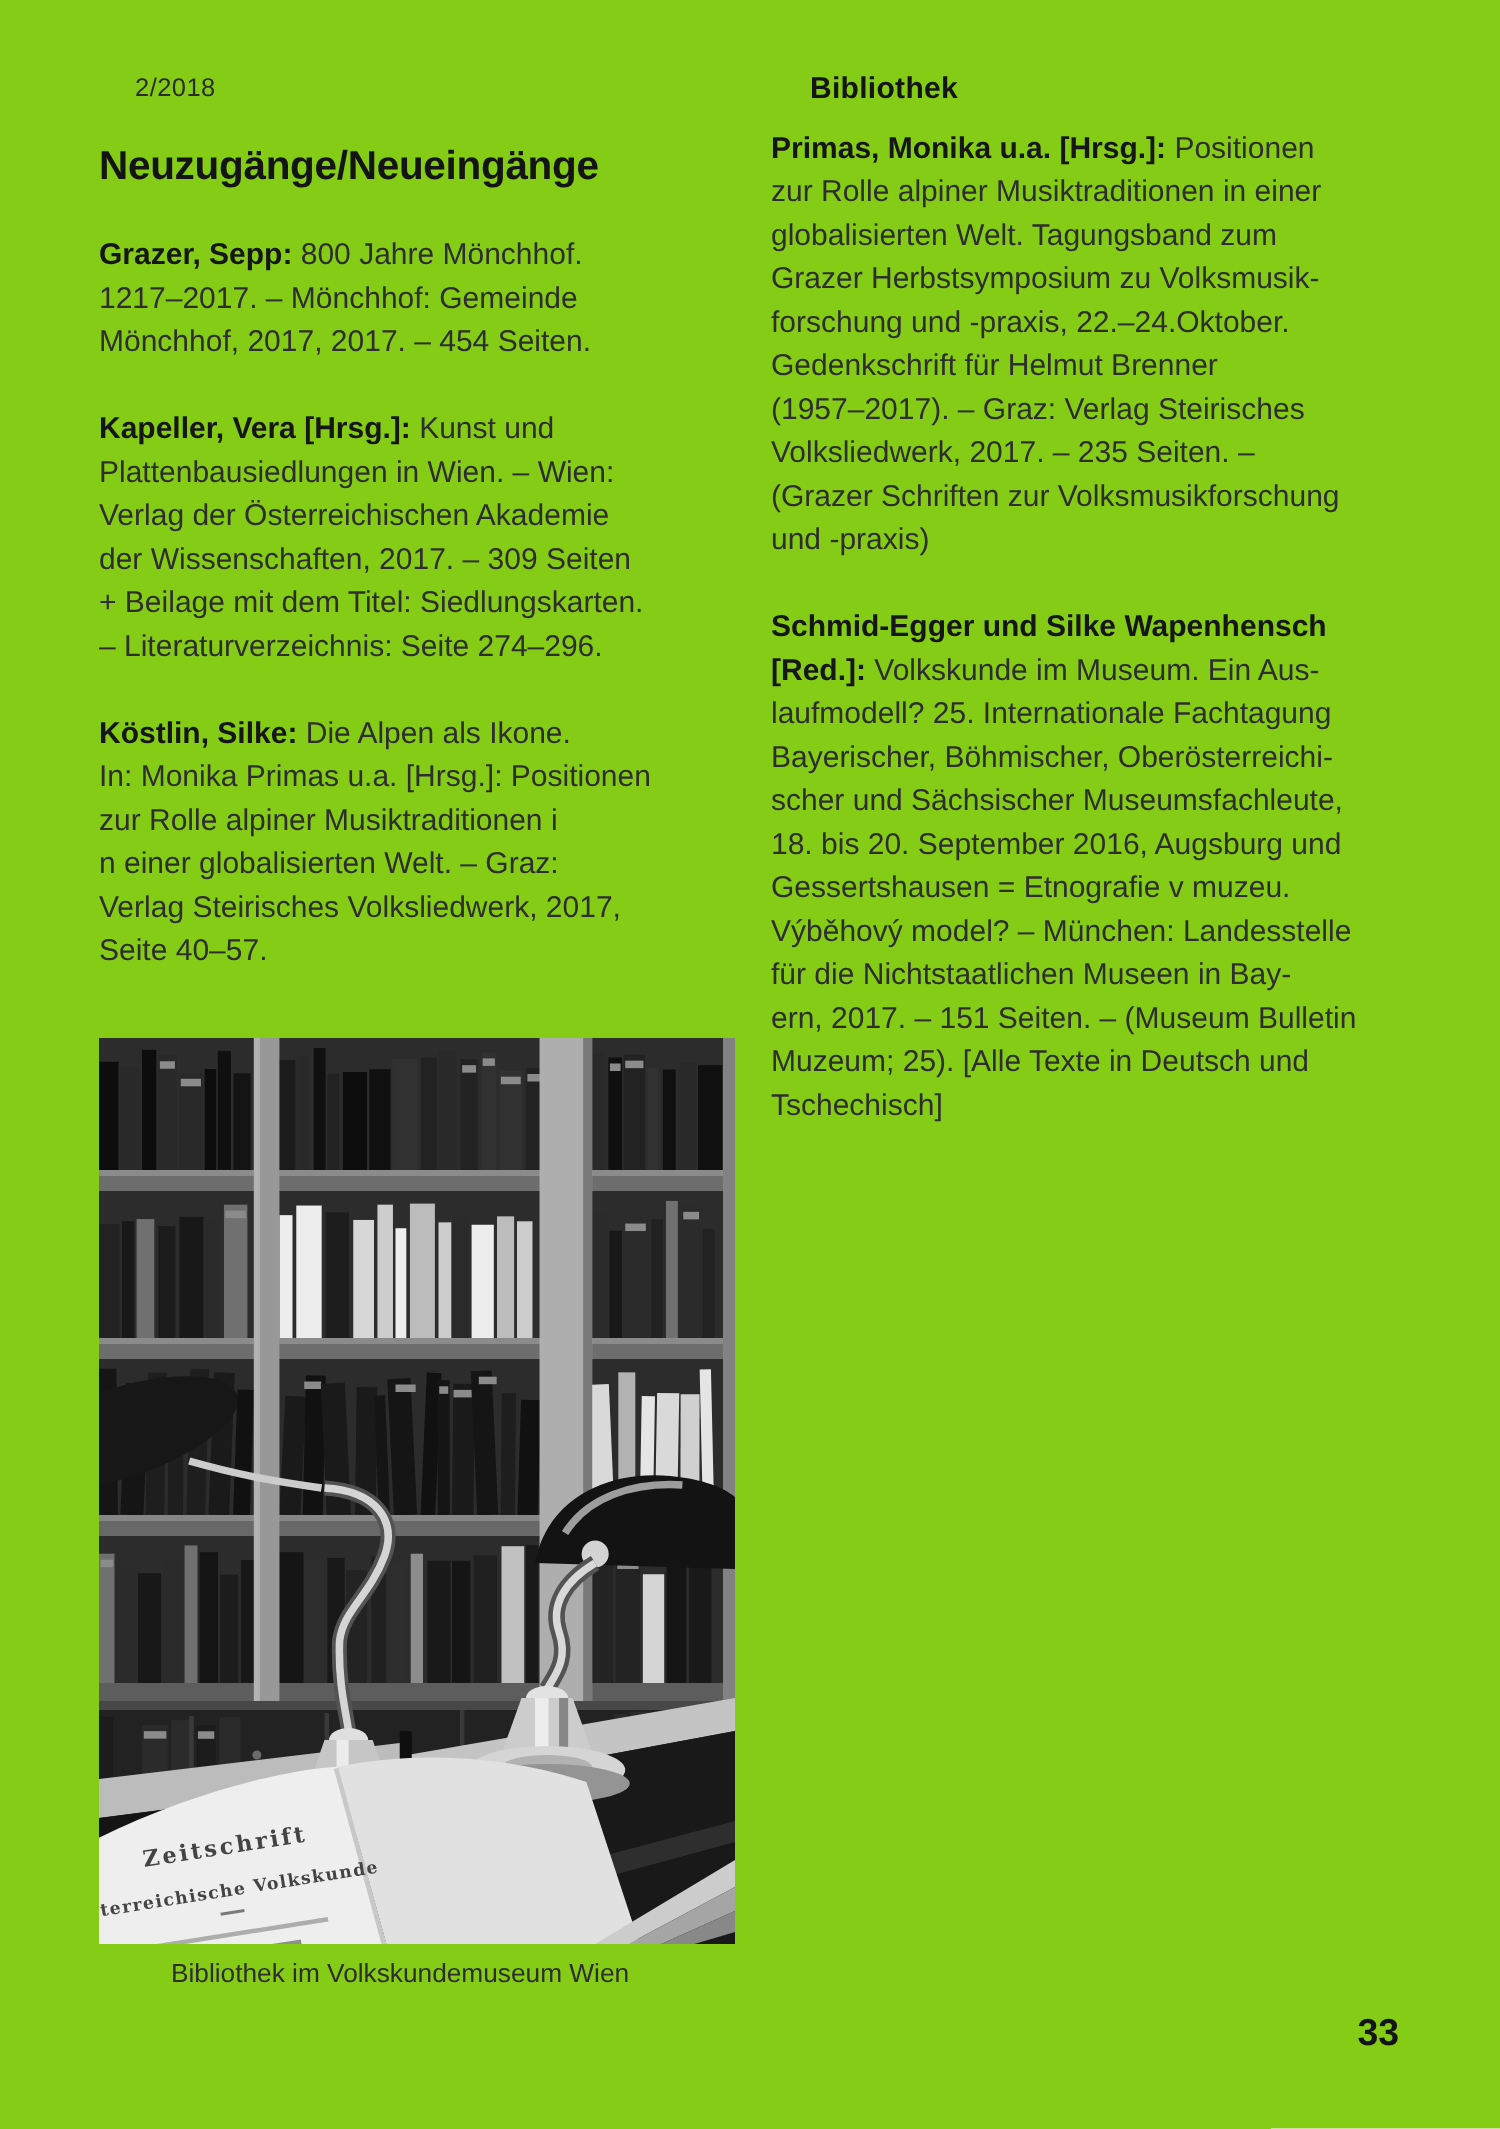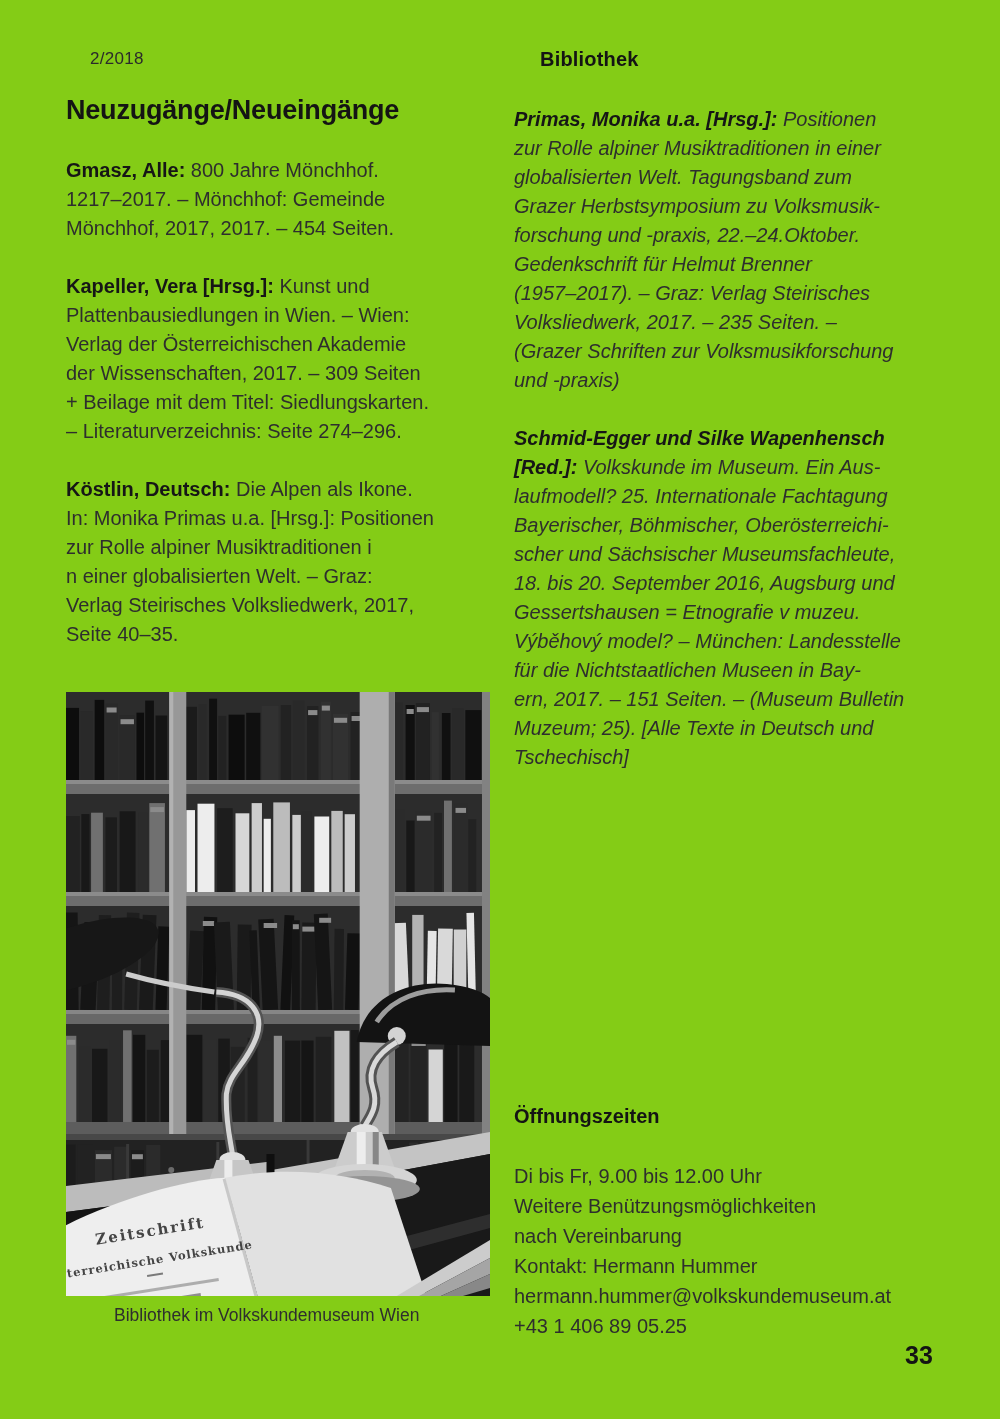--- a/index.html
+++ b/index.html
@@ -8,55 +8,55 @@
     position:relative; width:1000px; height:1419px; background:#84cc16;
     font-family:"Liberation Sans","DejaVu Sans",sans-serif; color:#2e2e2e; overflow:hidden;
   }
   .issue { position:absolute; left:90px; top:49px; font-size:17px; letter-spacing:.3px; color:#2b2b2b; }
   .section { position:absolute; left:540px; top:48px; font-size:20px; font-weight:700; color:#141414; letter-spacing:.2px; }
   .title { position:absolute; left:66px; top:95px; font-size:27px; font-weight:700; color:#141414; letter-spacing:-.2px;text-align:center; }
   .col { position:absolute; font-size:20px; line-height:29px; color:#2e2e2e; }
   .col p { white-space:pre-line; margin:0 0 29px 0; }
   .seg-bold { font-weight:700; color:#161616; }
   .left-col { left:66px; top:156px; width:432px; }
-  .right-col { left:514px; top:105px; width:455px;font-style:italic; }
+  .right-col { left:514px; top:85px; width:455px; }
   .photo { position:absolute; left:66px; top:692px; width:424px; height:604px; background:#222; }
   .photo svg { display:block; width:100%; height:100%; filter:grayscale(1); }
   .caption { position:absolute; left:66px; top:1305px; font-size:17.5px; color:#2e2e2e;margin-left:48px; }
   .hours { position:absolute; left:514px; top:1101px; width:455px; font-size:20px; line-height:30px; color:#2e2e2e; }
   .hours h3 { font-size:20px; line-height:30px; font-weight:700; color:#141414; margin:0 0 30px 0; }
   .hours .lines { white-space:pre-line; }
   .pagenum { position:absolute; left:905px; top:1341px; font-size:25px; font-weight:700; color:#141414; }
   .booktext { font-family:"DejaVu Serif","Liberation Serif",serif; font-weight:700; fill:#45443f; }
 </style>
 </head>
 <body>
 
 <div class="page">
 
   <div class="issue">2/2018</div>
   <div class="section">Bibliothek</div>
   <h1 class="title">Neuzugänge/Neueingänge</h1>
 
   <div class="col left-col">
-    <p><span class="seg-bold">Gmasz, Alle:</span><span> 800 Jahre Mönchhof.
+    <p><span class="seg-bold">Grazer, Sepp:</span><span> 800 Jahre Mönchhof.
 1217–2017. – Mönchhof: Gemeinde
 Mönchhof, 2017, 2017. – 454 Seiten.</span></p>
     <p><span class="seg-bold">Kapeller, Vera [Hrsg.]:</span><span> Kunst und
 Plattenbausiedlungen in Wien. – Wien:
 Verlag der Österreichischen Akademie
 der Wissenschaften, 2017. – 309 Seiten
 + Beilage mit dem Titel: Siedlungskarten.
 – Literaturverzeichnis: Seite 274–296.</span></p>
-    <p><span class="seg-bold">Köstlin, Deutsch:</span><span> Die Alpen als Ikone.
+    <p><span class="seg-bold">Köstlin, Silke:</span><span> Die Alpen als Ikone.
 In: Monika Primas u.a. [Hrsg.]: Positionen
 zur Rolle alpiner Musiktraditionen i
 n einer globalisierten Welt. – Graz:
 Verlag Steirisches Volksliedwerk, 2017,
-Seite 40–35.</span></p>
+Seite 40–57.</span></p>
   </div>
 
   <div class="col right-col">
     <p><span class="seg-bold">Primas, Monika u.a. [Hrsg.]:</span><span> Positionen
 zur Rolle alpiner Musiktraditionen in einer
 globalisierten Welt. Tagungsband zum
 Grazer Herbstsymposium zu Volksmusik-
 forschung und -praxis, 22.–24.Oktober.
 Gedenkschrift für Helmut Brenner
 (1957–2017). – Graz: Verlag Steirisches
@@ -303,24 +303,15 @@
       <g>
         <polygon points="330,604 423,548 423,566 352,604" fill="#cfccc6"></polygon>
         <polygon points="352,604 423,566 423,582 374,604" fill="#a8a5a0"></polygon>
         <polygon points="374,604 423,582 423,596 396,604" fill="#8b8884"></polygon>
       </g>
     </svg>
   </figure>
 
   <figcaption class="caption">Bibliothek im Volkskundemuseum Wien</figcaption>
 
-  <div class="hours">
-    <h3>Öffnungszeiten</h3>
-    <div class="lines">Di bis Fr, 9.00 bis 12.00 Uhr
-Weitere Benützungsmöglichkeiten
-nach Vereinbarung
-Kontakt: Hermann Hummer
-hermann.hummer@volkskundemuseum.at
-+43 1 406 89 05.25</div>
-  </div>
 
   <div class="pagenum">33</div>
 </div>
 
 </body></html>

